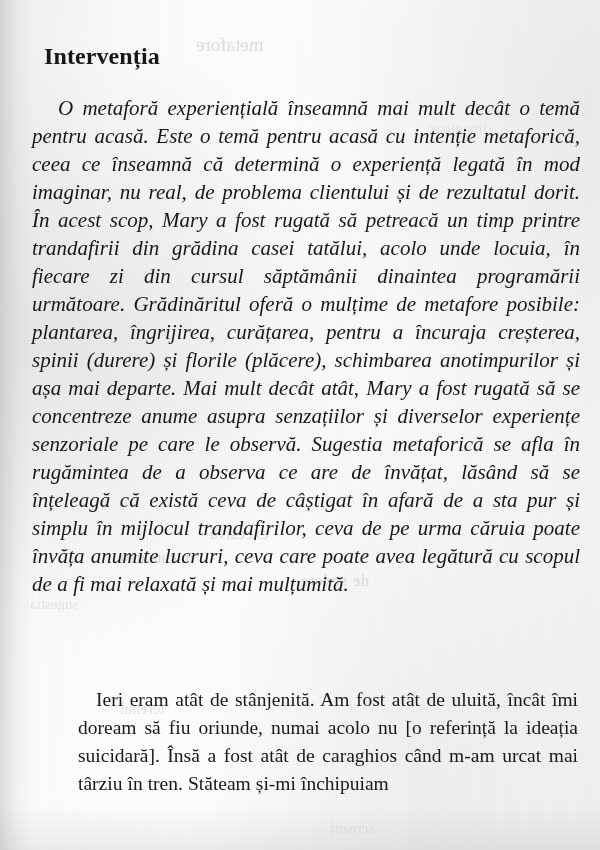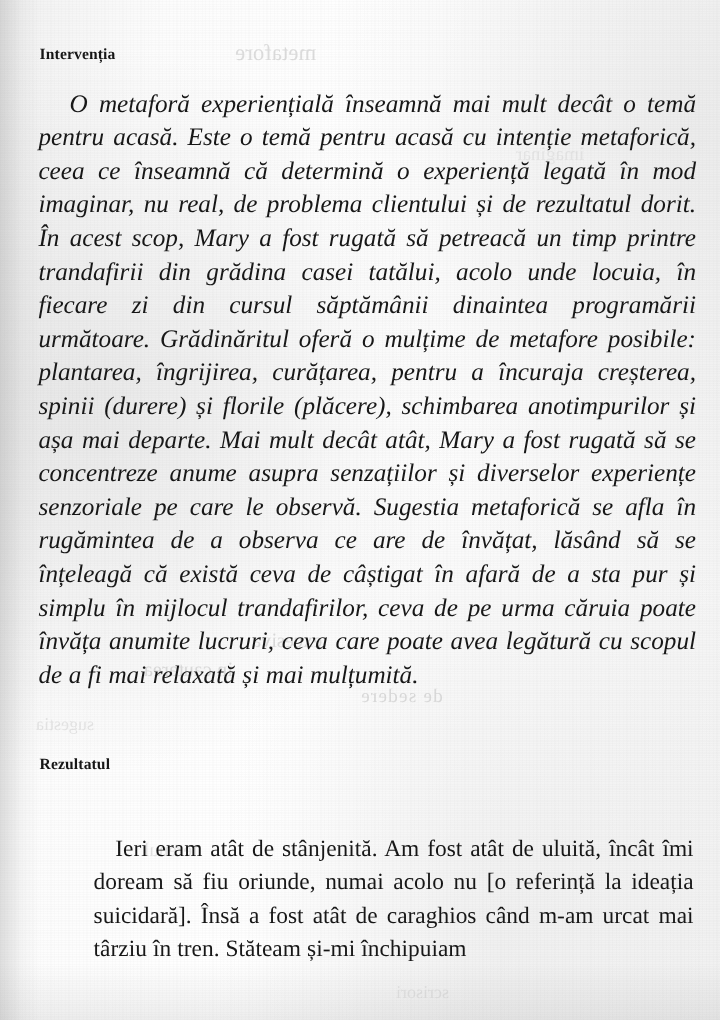--- a/index.html
+++ b/index.html
@@ -74,22 +74,22 @@
 
   
   .content {
     position: absolute;
     left: 32px;
     top: 30px;
     width: 548px;
   }
 
   h2.heading {
-    margin: 1px;
-    font-size: 13px;
+    margin: 12px;
+    font-size: 24px;
     font-weight: bold;
     letter-spacing: 0.1px;
     color: #141414;
     line-height: 28px;
     font-family: Liberation Serif, serif;
   }
   .heading-intervention { margin-left: 18px; }
   .heading-result { margin-left: 20px; margin-top: 0; }
 
   p.para {
@@ -142,21 +142,20 @@
   <div class="content">
 
     <h2 class="heading heading-intervention">Intervenția</h2>
 
     <div class="spacer-heading"></div>
 
     <p class="para indent">O metaforă experiențială înseamnă mai mult decât o temă pentru acasă. Este o temă pentru acasă cu intenție metaforică, ceea ce înseamnă că determină o experiență legată în mod imaginar, nu real, de problema clientului și de rezultatul dorit. În acest scop, Mary a fost rugată să petreacă un timp printre trandafirii din grădina casei tatălui, acolo unde locuia, în fiecare zi din cursul săptămânii dinaintea programării următoare. Grădinăritul oferă o mulțime de metafore posibile: plantarea, îngrijirea, curățarea, pentru a încuraja creșterea, spinii (durere) și florile (plăcere), schimbarea anotimpurilor și așa mai departe. Mai mult decât atât, Mary a fost rugată să se concentreze anume asupra senzațiilor și diverselor experiențe senzoriale pe care le observă. Sugestia metaforică se afla în rugămintea de a observa ce are de învățat, lăsând să se înțeleagă că există ceva de câștigat în afară de a sta pur și simplu în mijlocul trandafirilor, ceva de pe urma căruia poate învăța anumite lucruri, ceva care poate avea legătură cu scopul de a fi mai relaxată și mai mulțumită.</p>
 
     <div class="spacer-section"></div>
 
-    <h2 class="heading heading-result">Rezultatul</h2>
 
     <div class="spacer-heading"></div>
 
 
     <div class="spacer-quote"></div>
 
     <blockquote class="quote">Ieri eram atât de stânjenită. Am fost atât de uluită, încât îmi doream să fiu oriunde, numai acolo nu [o referință la ideația suicidară]. Însă a fost atât de caraghios când m-am urcat mai târziu în tren. Stăteam și-mi închipuiam</blockquote>
 
   </div>
 

